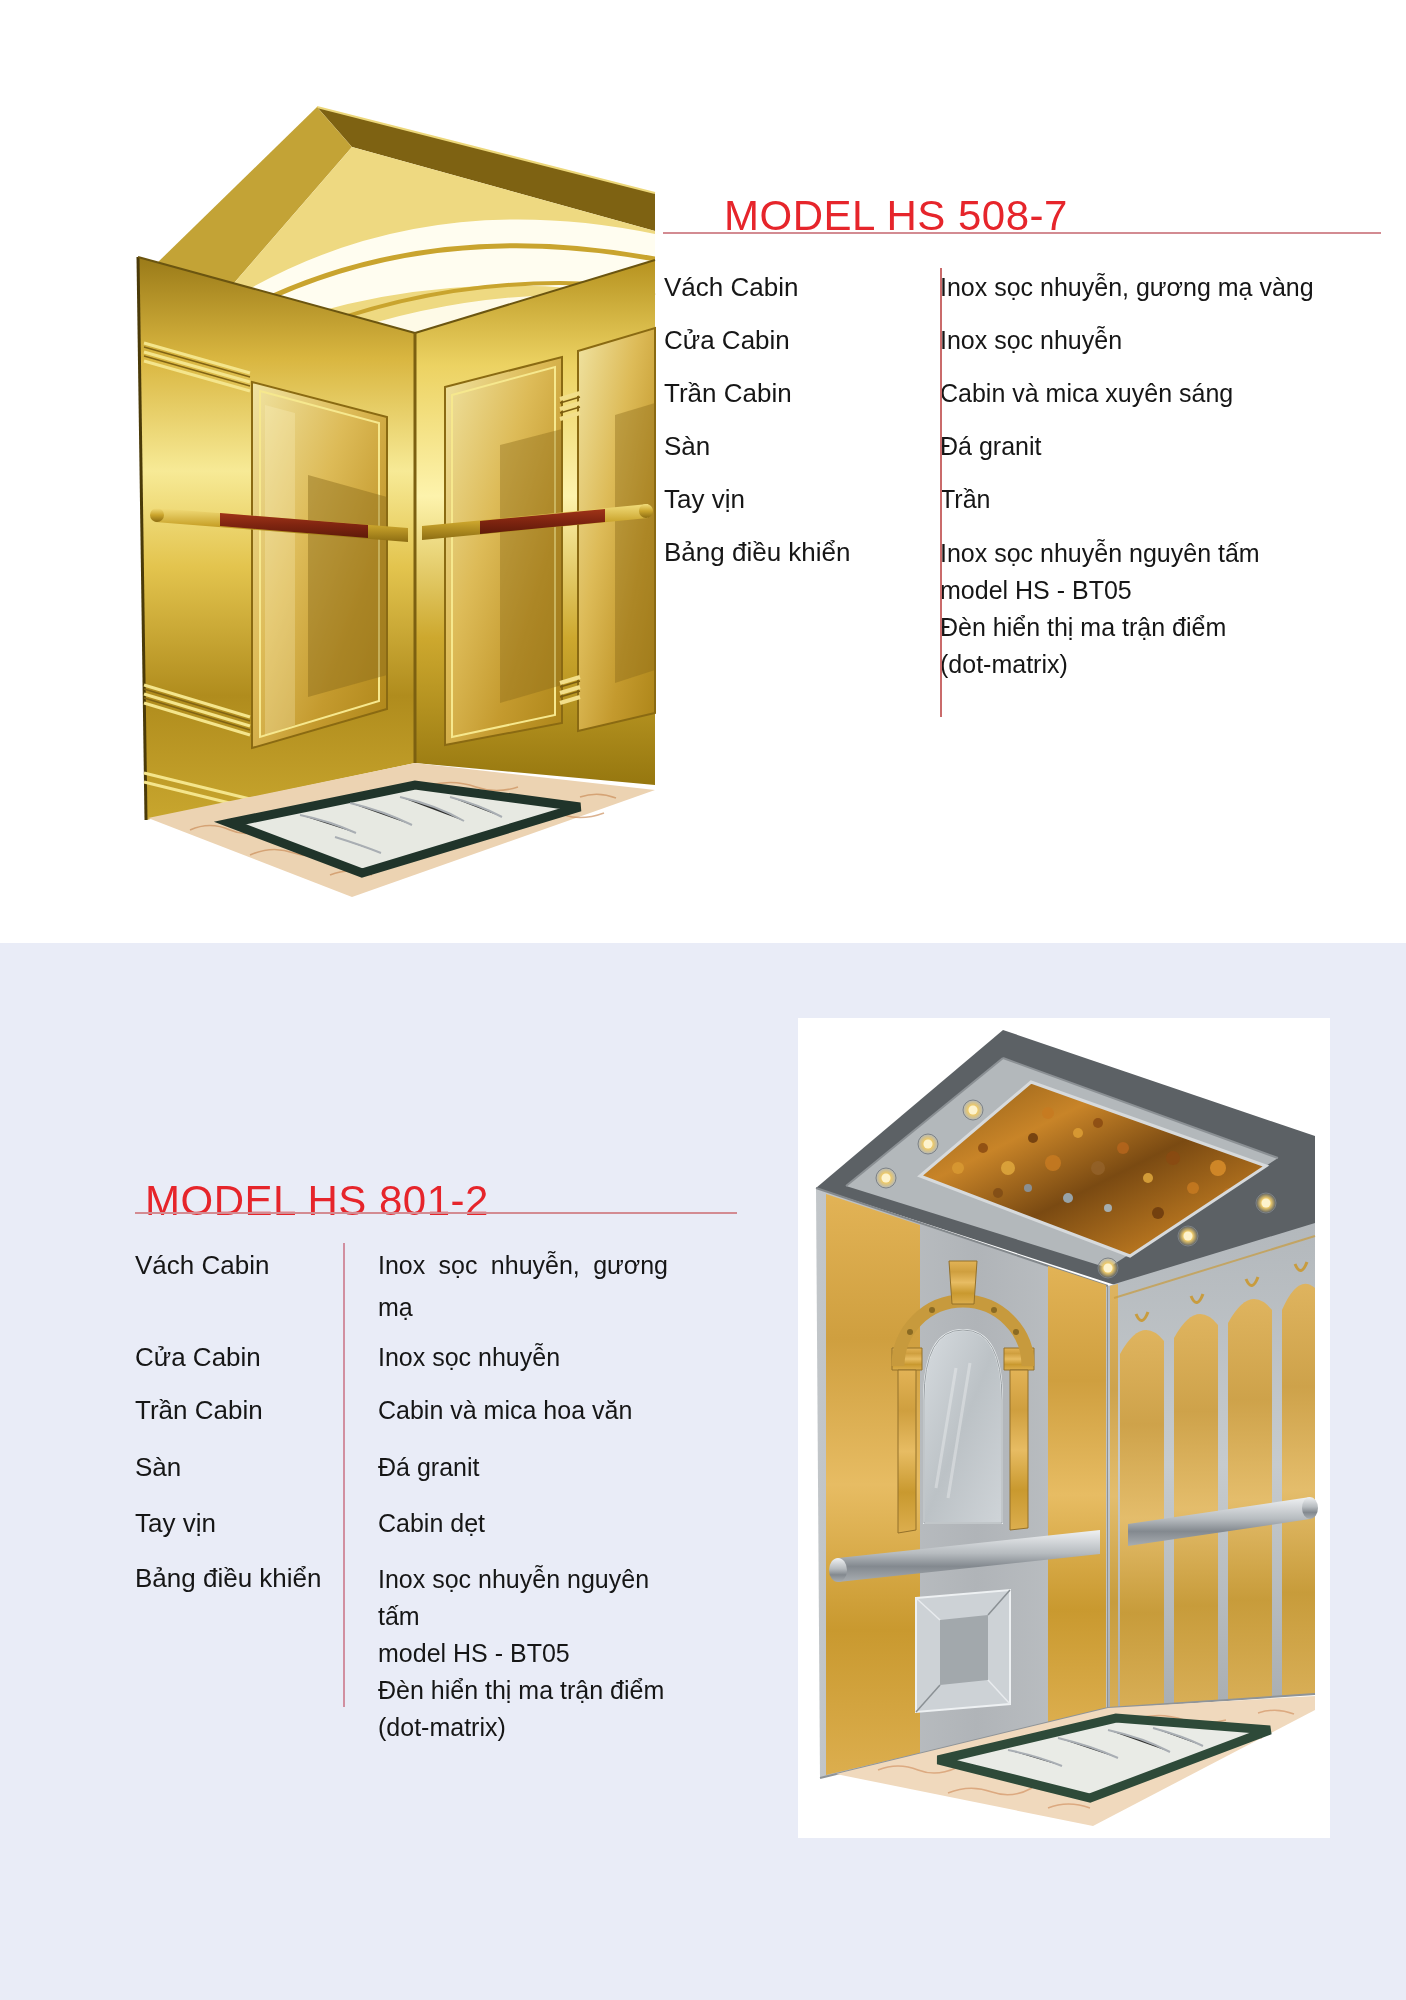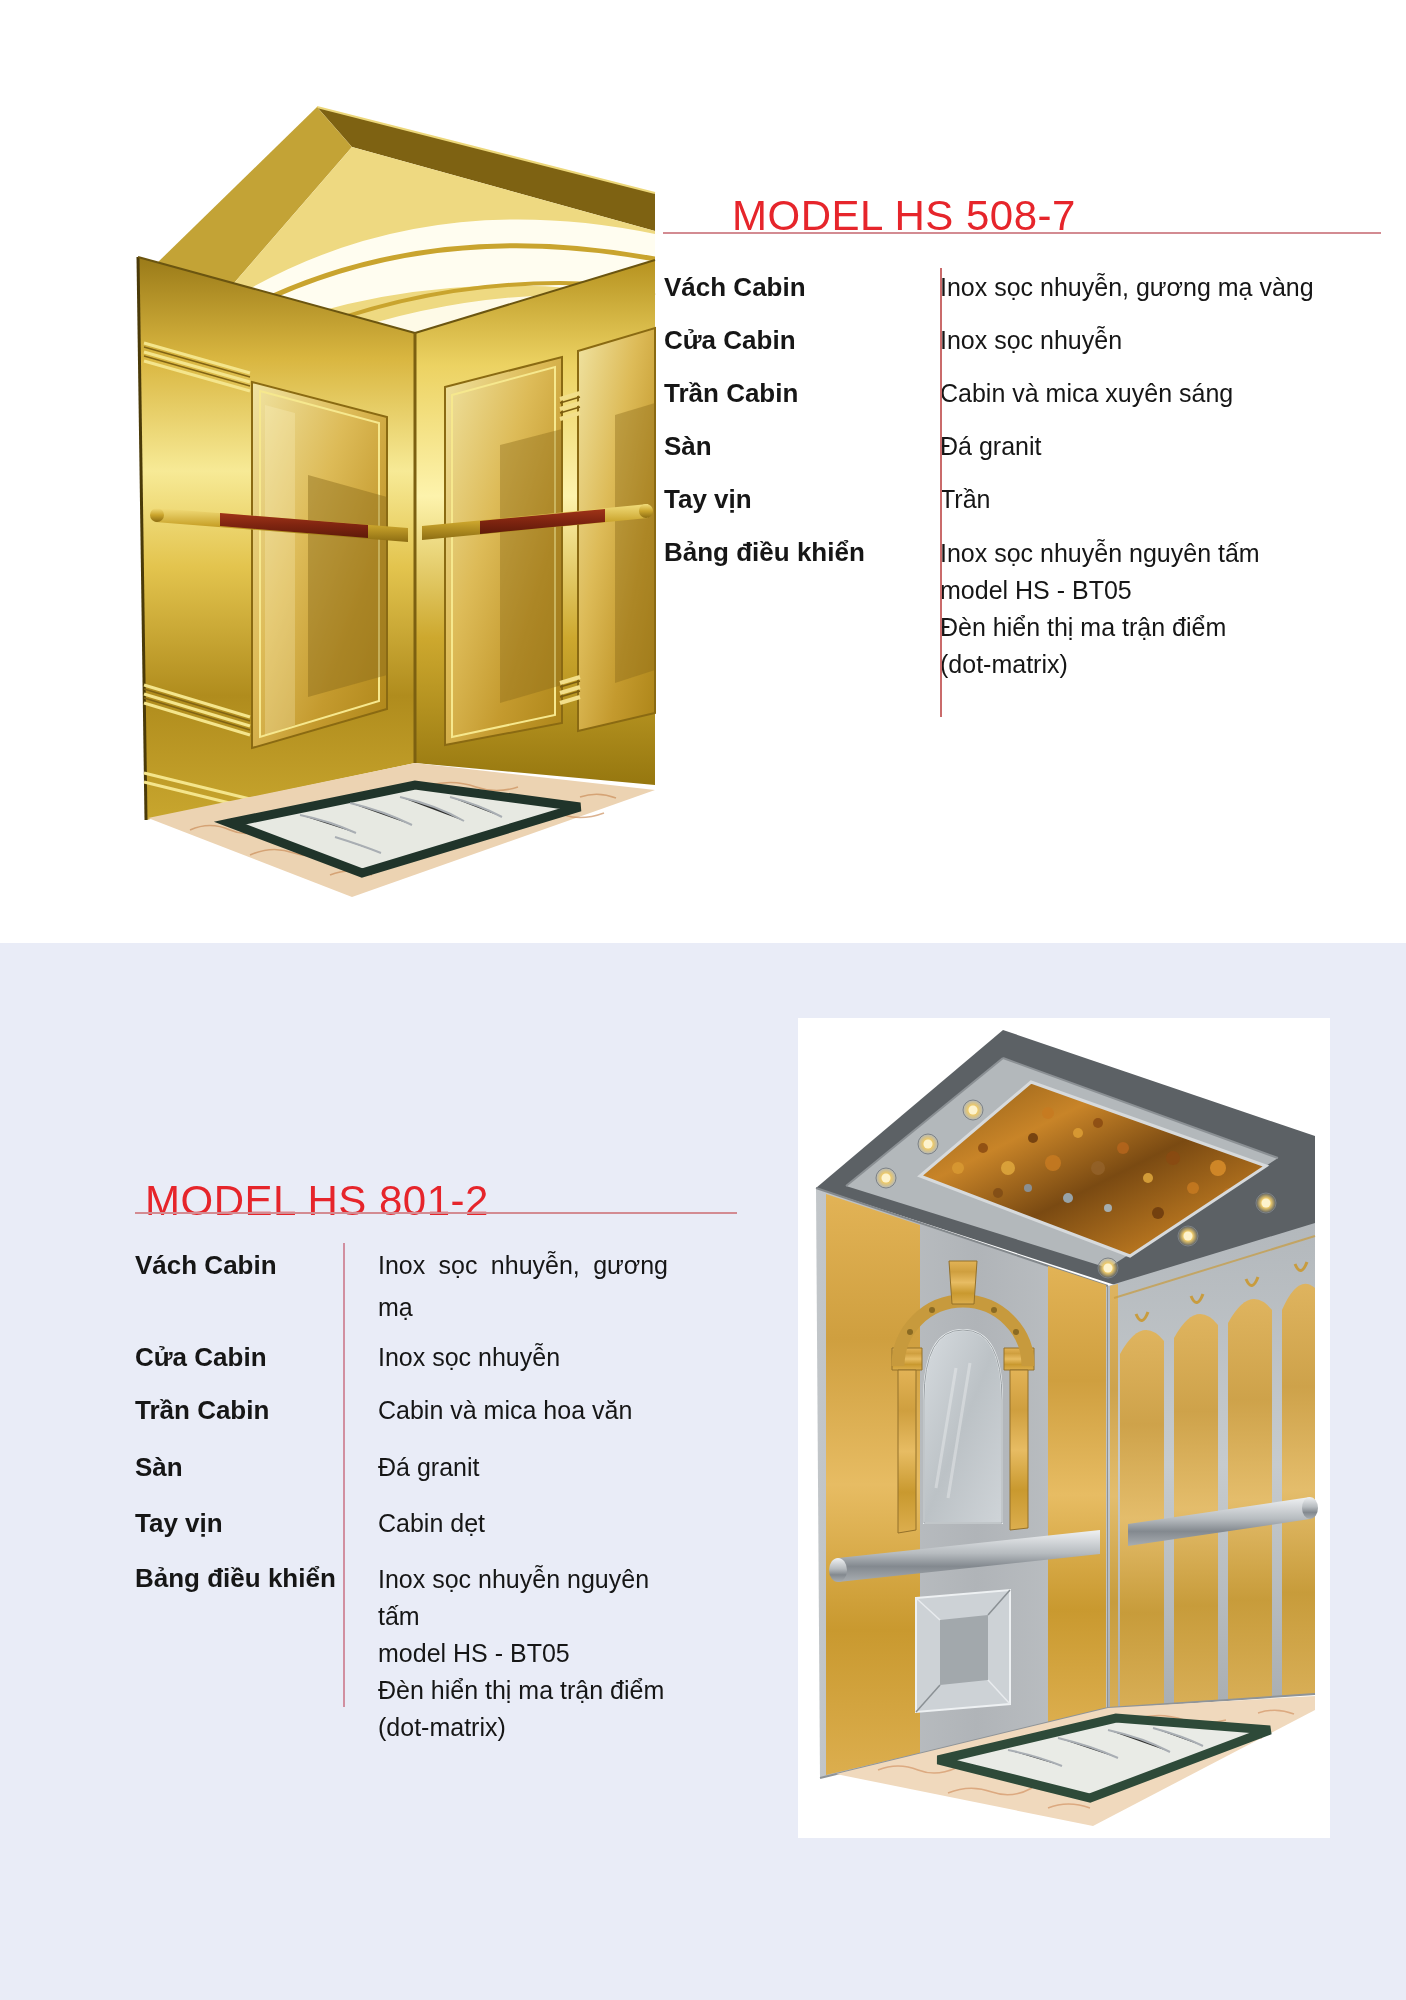--- a/index.html
+++ b/index.html
@@ -20,21 +20,21 @@
   .abs{position:absolute;}
   .section2-bg{left:0;top:943px;width:1406px;height:1057px;background:var(--section2-bg);}
   .title{
     font-size:42px;line-height:46px;font-weight:400;color:var(--accent-red);
     white-space:nowrap;letter-spacing:.5px;
   }
   .underline{height:2px;background:var(--underline-red);}
   .spec-table{position:absolute;}
   .spec-row{display:flex;align-items:flex-start;}
   .spec-label{
-    font-weight:700;font-size:26px;line-height:34px;color:var(--text);
+    font-weight:400;font-size:26px;line-height:34px;color:var(--text);
     flex:0 0 auto;white-space:nowrap;
   }
   .spec-value{font-size:25px;line-height:34px;color:var(--text);}
   .value-line{line-height:34px;}
   .divider{position:absolute;width:2px;}
   
   .t-top{left:664px;top:270px;width:726px;}
   .t-top .spec-label{width:276px;}
   .t-top .spec-value{width:426px;}
   .t-top .divider{left:276px;top:-2px;height:449px;background:var(--divider-red-top);}
@@ -199,21 +199,21 @@
     <g stroke="#9aa0a8" stroke-width="2" opacity=".8">
       <path d="M200,730 q30,6 56,18"></path>
       <path d="M250,718 q34,8 62,22"></path>
       <path d="M300,712 q36,8 64,24"></path>
       <path d="M350,712 q30,8 52,20"></path>
       <path d="M235,752 q26,8 46,16"></path>
     </g>
   </g>
 </svg>
 
-<h1 class="abs title" style="left:724px;top:165px;margin-left:8px;">MODEL HS 508-7</h1>
+<h1 class="abs title" style="left:724px;top:165px;">MODEL HS 508-7</h1>
 <div class="abs underline" style="left:663px;top:232px;width:718px;"></div>
 
 <div class="spec-table t-top">
   <span class="divider"></span>
 <div class="spec-row">
       <div class="spec-label">Vách Cabin</div>
       <div class="spec-value">
         <div class="value-line">Inox sọc nhuyễn, gương mạ vàng</div>
       </div>
     </div>

